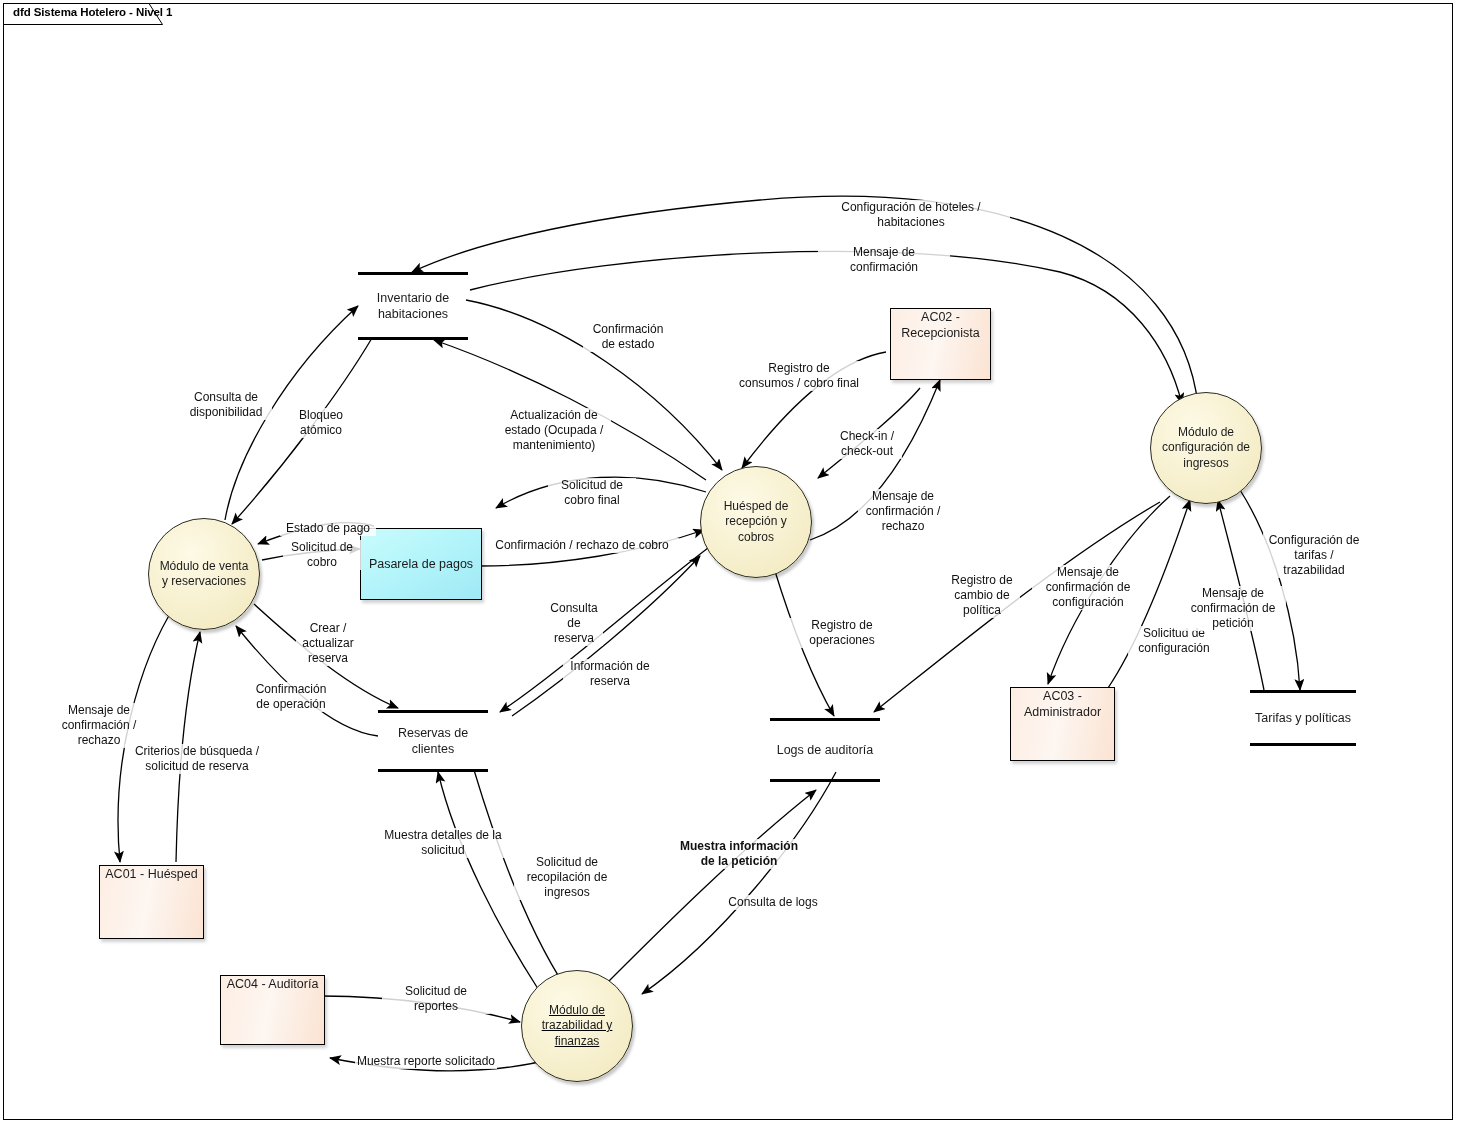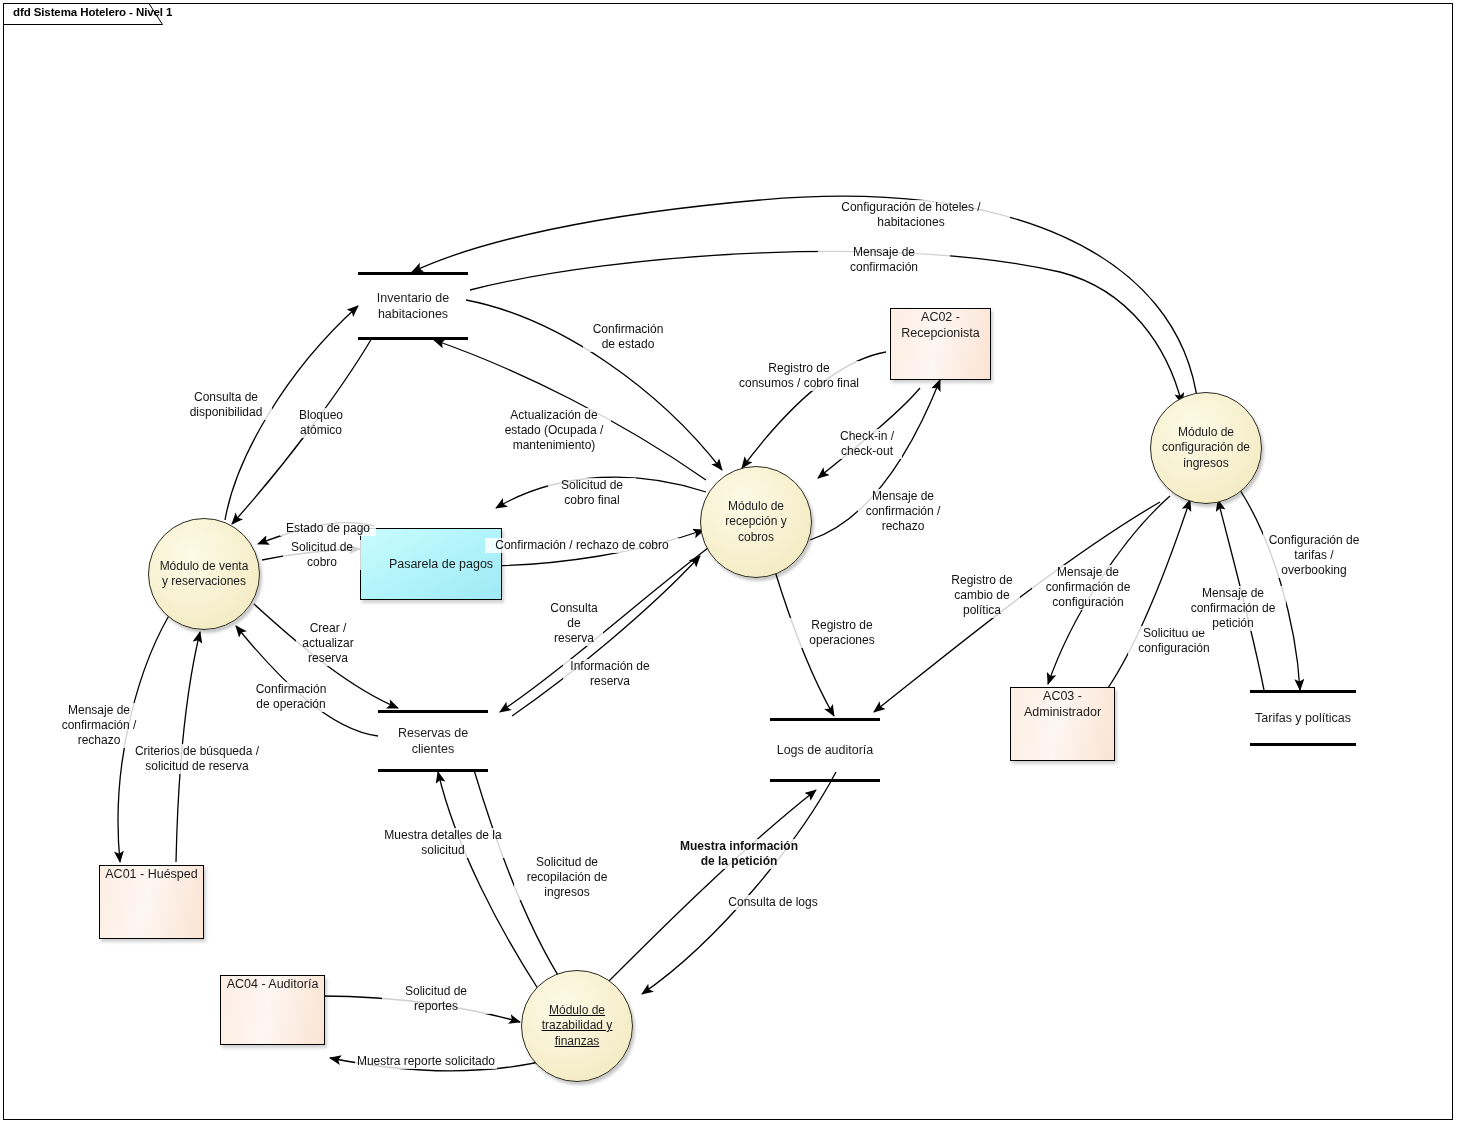--- a/index.html
+++ b/index.html
@@ -215,21 +215,21 @@
   </g>
 </svg>
 
 <div class="node process" style="left:148px; top:518px; width:110px; height:110px;">
   <span class="lbl">Módulo de
 venta y
 reservaciones</span>
 </div>
 
 <div class="node process" style="left:700px; top:466px; width:110px; height:110px;">
-  <span class="lbl">Módulo de
+  <span class="lbl">Huésped de
 recepción y
 cobros</span>
 </div>
 
 <div class="node process" style="left:1150px; top:392px; width:110px; height:110px;">
   <span class="lbl">Módulo de
 configuración
 de ingresos</span>
 </div>
 
@@ -250,21 +250,21 @@
 
 <div class="node entity" style="left:1010px; top:687px; width:103px; height:72px;">
   <span class="lbl">AC03 -
 Administrador</span>
 </div>
 
 <div class="node entity" style="left:220px; top:975px; width:103px; height:68px;">
   <span class="lbl">AC04 - Auditoría</span>
 </div>
 
-<div class="node ext-system" style="left:360px; top:528px; width:120px; height:70px;padding-left:20px;">
+<div class="node ext-system" style="left:360px; top:528px; width:120px; height:70px;">
   <span class="lbl">Pasarela de pagos</span>
 </div>
 
 <div class="node store" style="left:358px; top:272px; width:110px; height:68px;">
   <div class="rule"></div>
   <div class="lbl">Inventario de
 habitaciones</div>
   <div class="rule"></div>
 </div>
 
@@ -340,21 +340,21 @@
 política</div>
 
 <div class="flow-label" style="left:1032px; top:565px; width:110px;">Mensaje de
 confirmación de
 configuración</div>
 <div class="flow-label" style="left:1128px; top:626px; width:90px;">Solicitud de
 configuración</div>
 
 <div class="flow-label" style="left:1263px; top:533px; width:100px;">Configuración de
 tarifas /
-overbooking</div>
+trazabilidad</div>
 <div class="flow-label" style="left:1180px; top:586px; width:104px;">Mensaje de
 confirmación de
 petición</div>
 
 <div class="flow-label" style="left:676px; top:839px; width:124px;font-weight:bold;">Muestra información
 de la petición</div>
 <div class="flow-label" style="left:720px; top:895px; width:104px;">Consulta de logs</div>
 
 <div class="flow-label" style="left:378px; top:828px; width:128px;">Muestra detalles de la
 solicitud</div>

